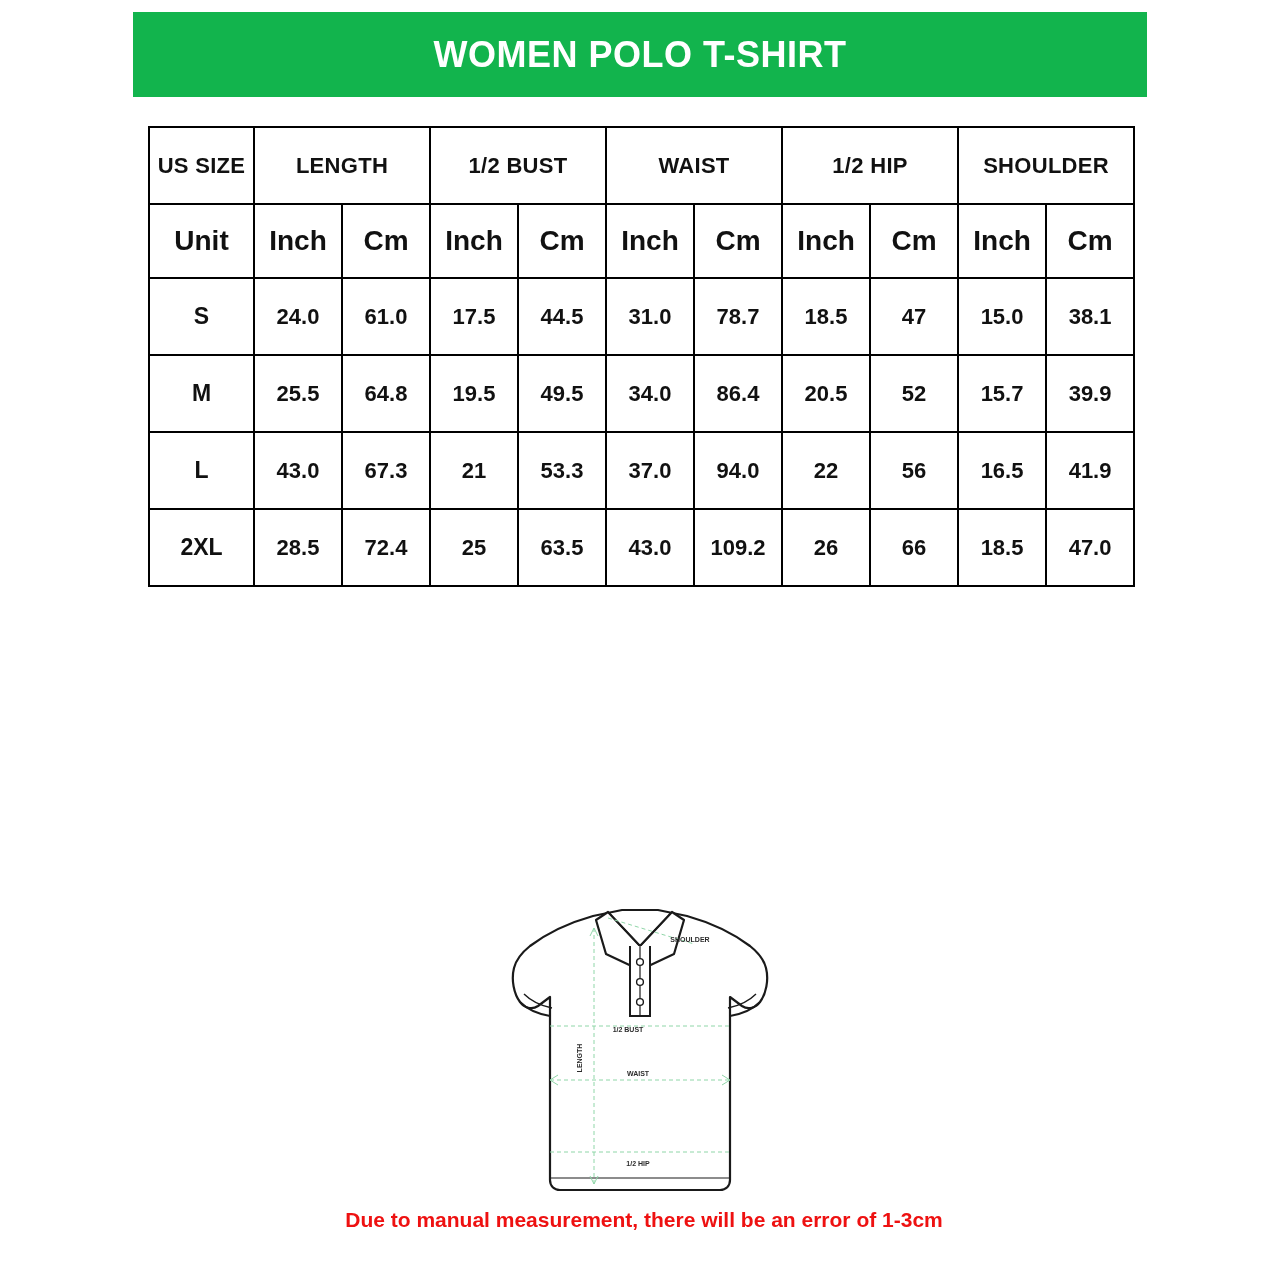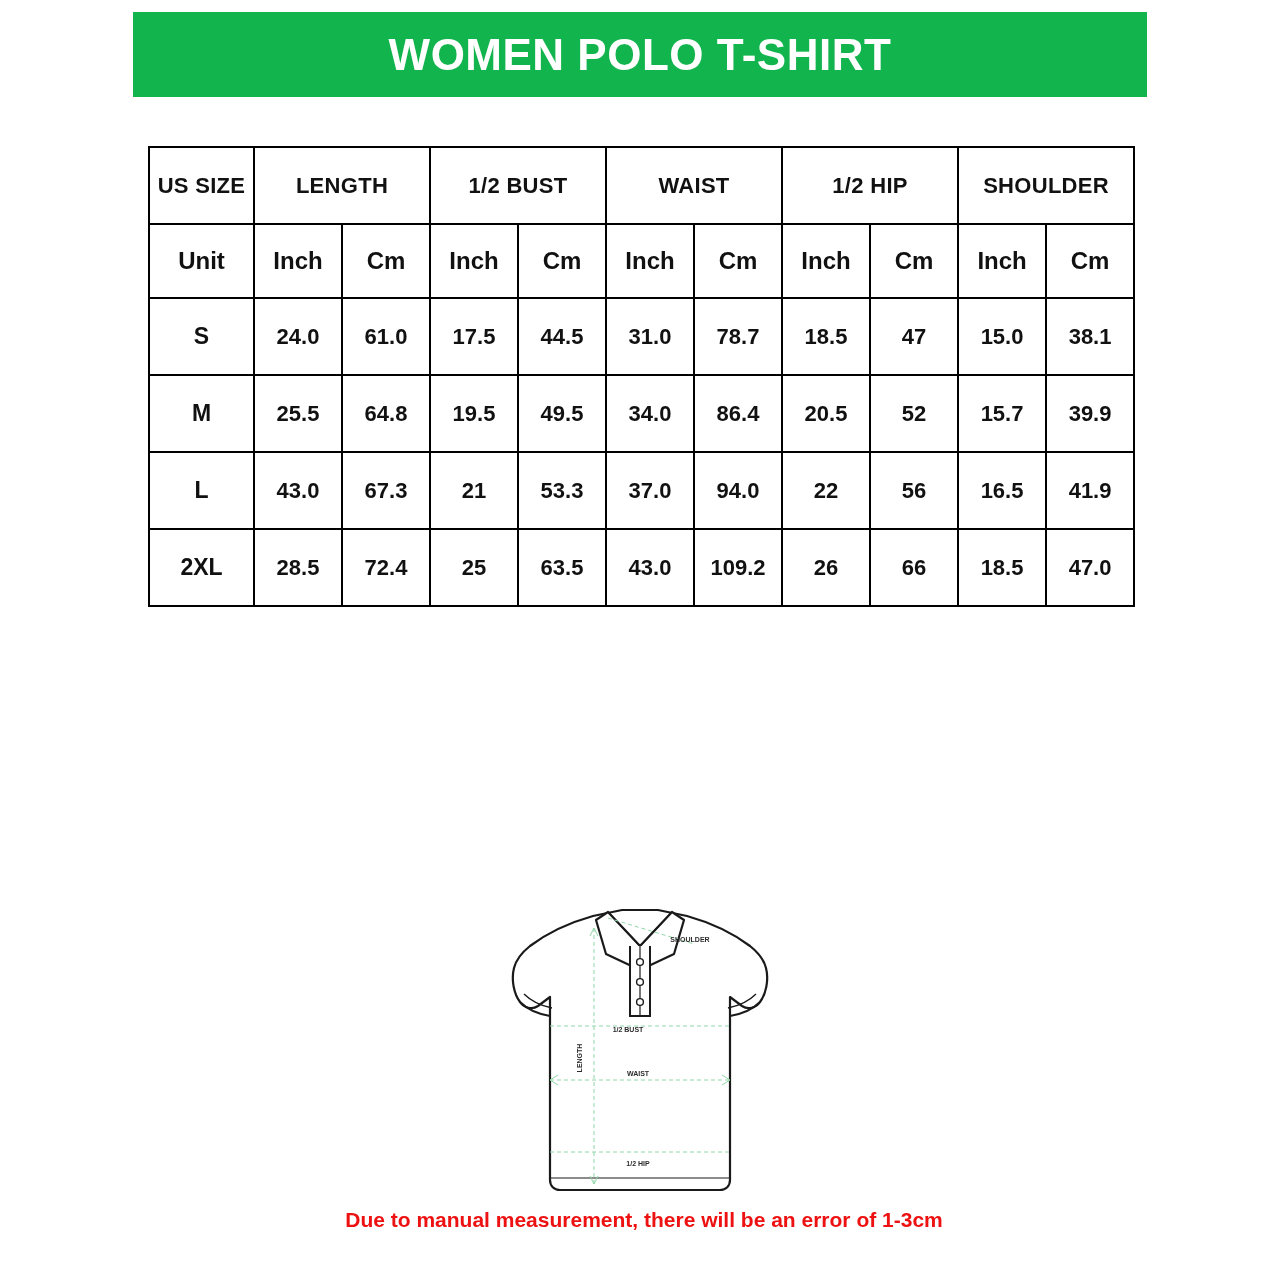--- a/index.html
+++ b/index.html
@@ -23,40 +23,39 @@
     top: 12px;
     width: 1014px;
     height: 85px;
     background: #12b44d;
     display: flex;
     align-items: center;
     justify-content: center;
   }
   .header-title {
     color: #ffffff;
-    font-size: 44px;
+    font-size: 36px;
     font-weight: bold;
     letter-spacing: 0.5px;
     text-align: center;
     line-height: 1;
   }
 
   
   .size-table-wrap {
     position: absolute;
     left: 148px;
     top: 126px;
     width: 985px;
   }
   table.size-table {
     border-collapse: collapse;
     table-layout: fixed;
     width: 985px;
     background: #ffffff;
-    margin-top: 20px;
   }
   table.size-table td,
   table.size-table th {
     border: 2px solid #000000;
     text-align: center;
     vertical-align: middle;
     font-weight: bold;
     color: #111111;
     padding: 0;
   }
@@ -64,21 +63,21 @@
   col.c-size  { width: 105px; }
   col.c-cell  { width: 88px; }
 
   tr.group-row th {
     height: 75px;
     font-size: 22px;
     letter-spacing: 0.3px;
   }
   tr.unit-row td {
     height: 72px;
-    font-size: 24px;
+    font-size: 28px;
   }
   tr.data-row td {
     height: 75px;
     font-size: 22px;
   }
   tr.data-row td.size-cell {
     font-size: 23px;
   }
 
   

